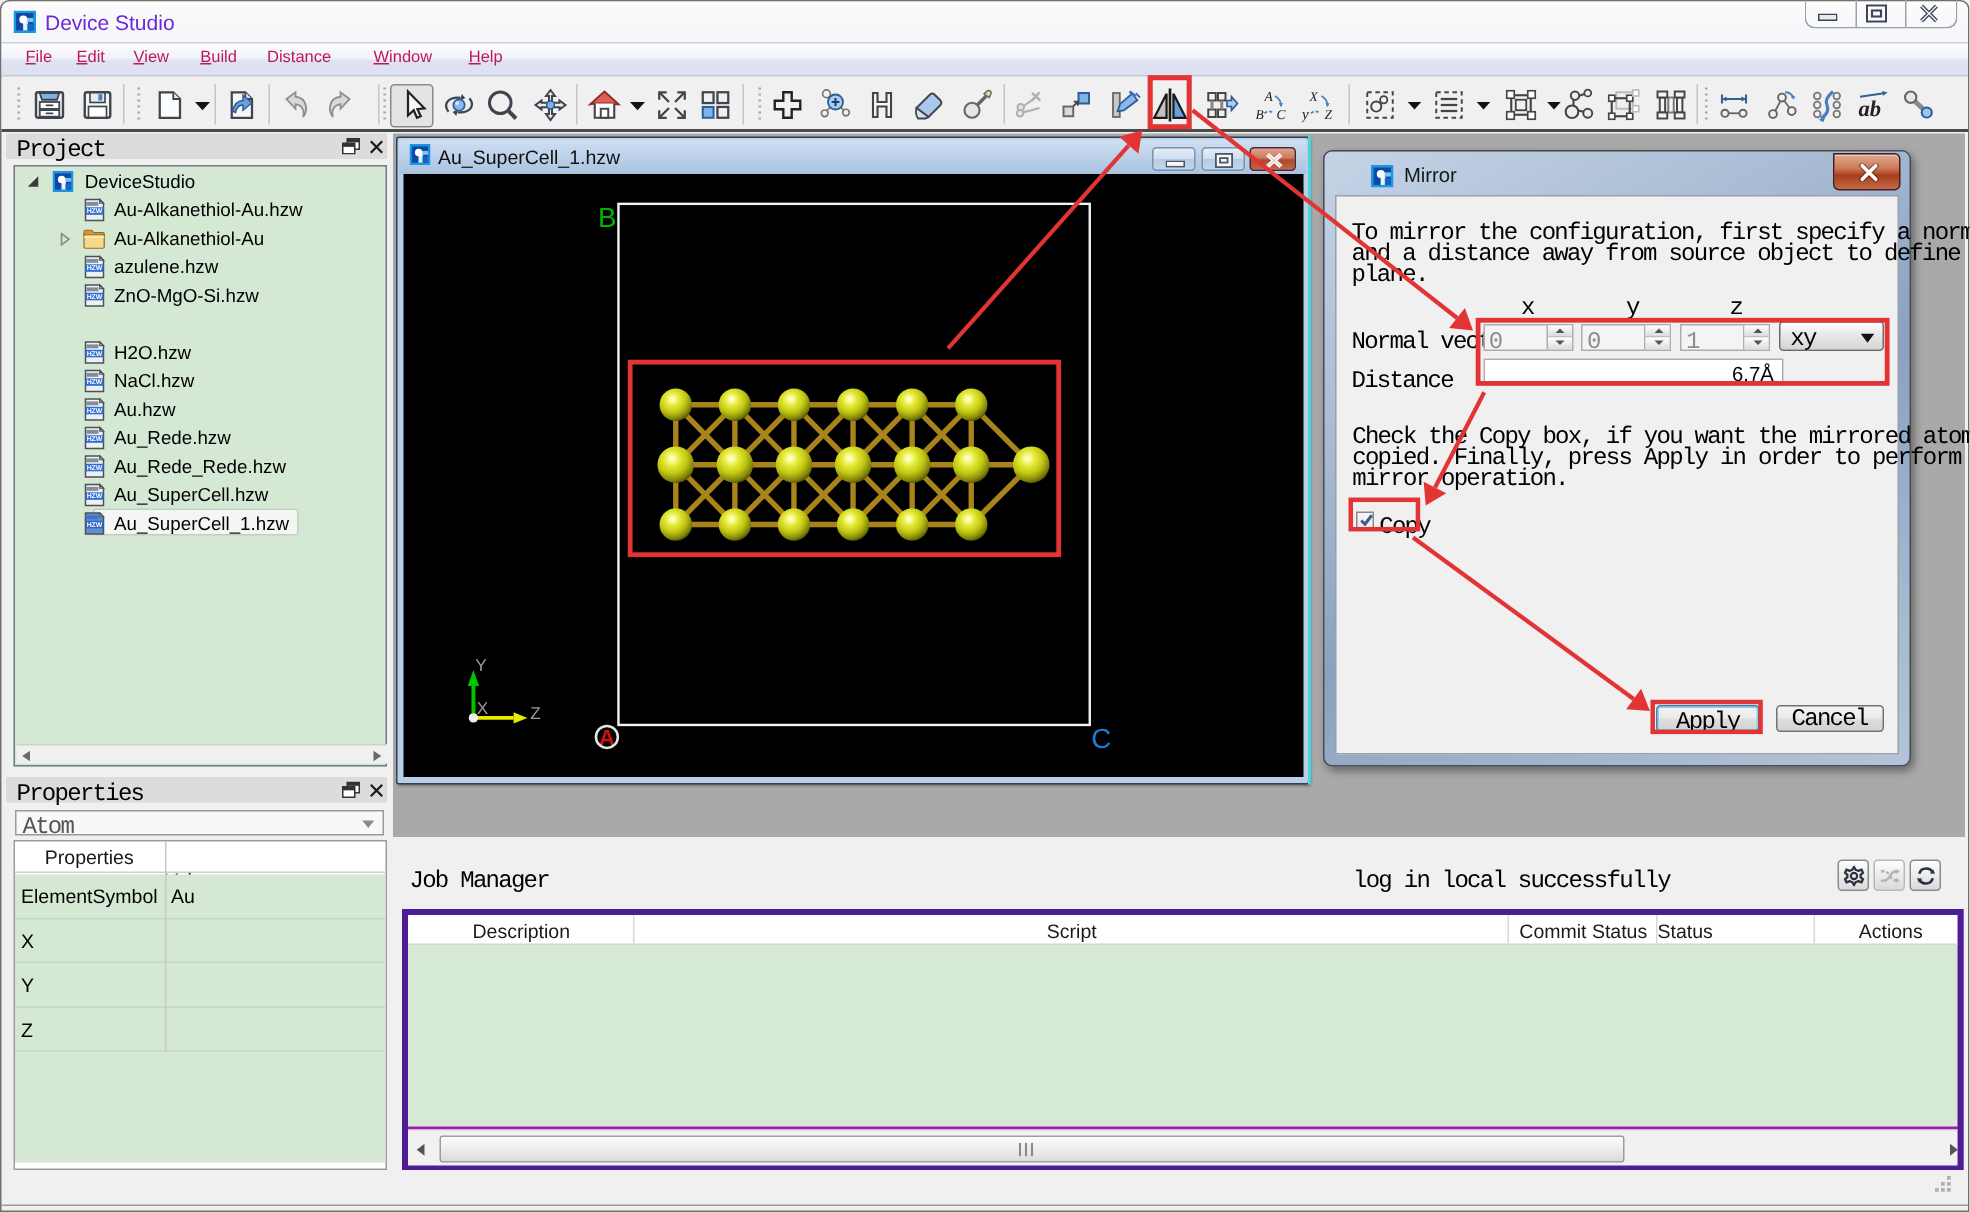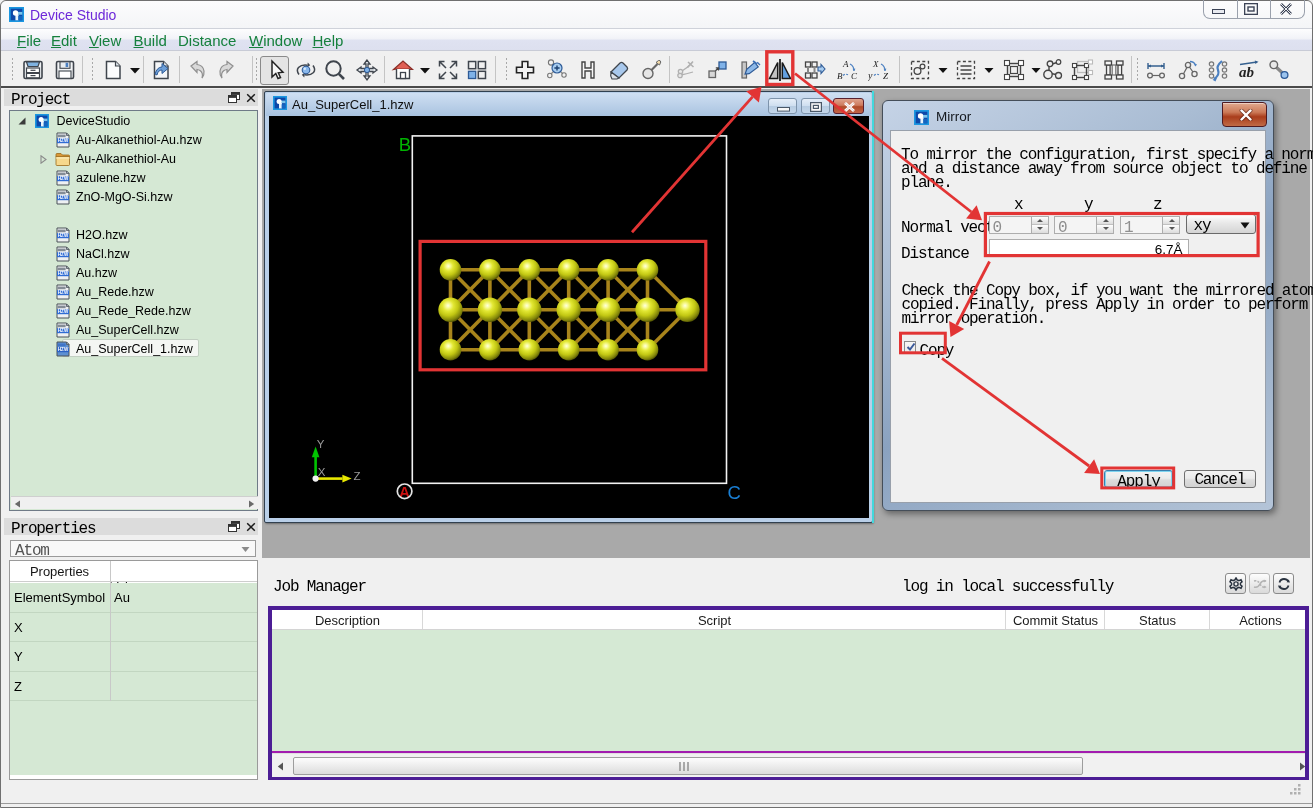--- a/index.html
+++ b/index.html
@@ -4,21 +4,21 @@
 html,body{width:1313px;height:808px;overflow:hidden;background:#f0f0f0;font-family:"Liberation Sans",sans-serif;position:relative}
 .abs{position:absolute}
 .ms{font-family:Liberation Mono, monospace;font-size:16px;letter-spacing:-1.15px;color:#000;white-space:pre}
 .win{position:absolute;left:0;top:0;width:1313px;height:808px;border:1px solid #707070;border-radius:6px 6px 0 0;background:#f0f0f0}
 .titlebar{position:absolute;left:1px;top:1px;width:1311px;height:27px;background:linear-gradient(#fcfcfd,#f4f5f7);border-radius:6px 6px 0 0}
 .apptitle{position:absolute;left:30px;top:6.5px;font-size:14px;color:#6d28d9}
 .winbtns{position:absolute;left:1203px;top:0;width:102px;height:19px;border:1px solid #9aa0ac;border-top:none;border-radius:0 0 7px 7px;display:flex}
 .winbtns div{flex:1;border-right:1px solid #9aa0ac;position:relative}
 .winbtns div:last-child{border-right:none}
 .menubar{position:absolute;left:1px;top:28px;width:1311px;height:23px;background:linear-gradient(#fdfdfe 0%,#f2f3f8 45%,#dfe2f1 55%,#dde0ef 100%);border-top:1px solid #cfd2da;border-bottom:1px solid #c8cbd6}
-.mi{position:absolute;top:32px;font-size:15px;color:#15803d}
+.mi{position:absolute;top:32px;font-size:11px;color:#be185d}
 .mi u{text-decoration-thickness:1px}
 .toolbar{position:absolute;left:1px;top:52px;width:1311px;height:35px;background:#f0f0f0}
 .tsep{position:absolute;top:56px;width:1px;height:27px;background:#c4c4c4}
 .tgrip{position:absolute;top:57px;width:3px;height:25px;background-image:radial-gradient(circle,#a8a8a8 34%,transparent 40%);background-size:3px 4px}
 .darkline{position:absolute;left:1px;top:85.5px;width:1311px;height:2.5px;background:#4a4a4a}
 .phead{position:absolute;background:#dcdcdc;height:17px}
 .ptitle{position:absolute;top:2px;left:7px}
 .tree{position:absolute;left:9px;top:110px;width:249px;height:401px;border:1px solid #6f7a87;background:#d5e8d4}
 .trow{position:absolute;left:0;width:100%;height:19px;font-size:12.5px;color:#000}
 .trow span{position:absolute;top:2px}
@@ -710,21 +710,21 @@
         <path d="M13 5.5 L9.6 5.3 L11.7 2.5 Z" fill="#2a3340"></path>
         <path d="M11.5 8.5 Q10.5 12 7 12 Q4 12 2.5 9.5" fill="none" stroke="#2a3340" stroke-width="1.8"></path>
         <path d="M1 8.5 L4.4 8.7 L2.3 11.5 Z" fill="#2a3340"></path>
       </svg>
     </div>
 <div class="jtable">
 <div class="jhead">
 <span class="abs" style="left:0;width:151px;top:3px;text-align:center">Description</span>
 <span class="abs" style="left:151px;width:583px;top:3px;text-align:center">Script</span>
 <span class="abs" style="left:734px;width:99px;top:3px;text-align:center">Commit Status</span>
-<span class="abs" style="left:833px;width:105px;top:3px;text-align:center">Status</span>
+<span class="abs" style="left:833px;width:105px;top:3px;">Status</span>
 <span class="abs" style="left:938px;width:101px;top:3px;text-align:center">Actions</span>
 <div class="jcol" style="left:150px"></div>
         <div class="jcol" style="left:733px"></div>
         <div class="jcol" style="left:832px"></div>
         <div class="jcol" style="left:937px"></div>
       </div>
 <div class="jgreen"></div>
 <div class="jscroll">
 <svg class="abs" style="left:5px;top:8px" width="7" height="9">
           <path d="M6 0.5 L6 8.5 L0.8 4.5 Z" fill="#555"></path>

